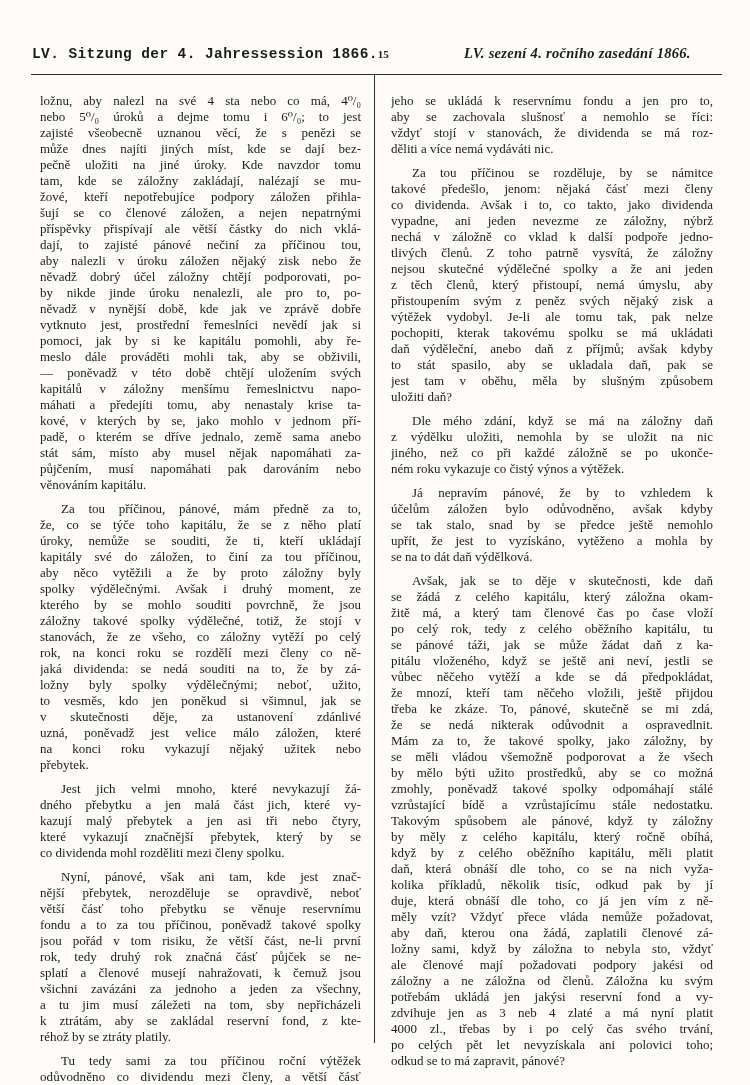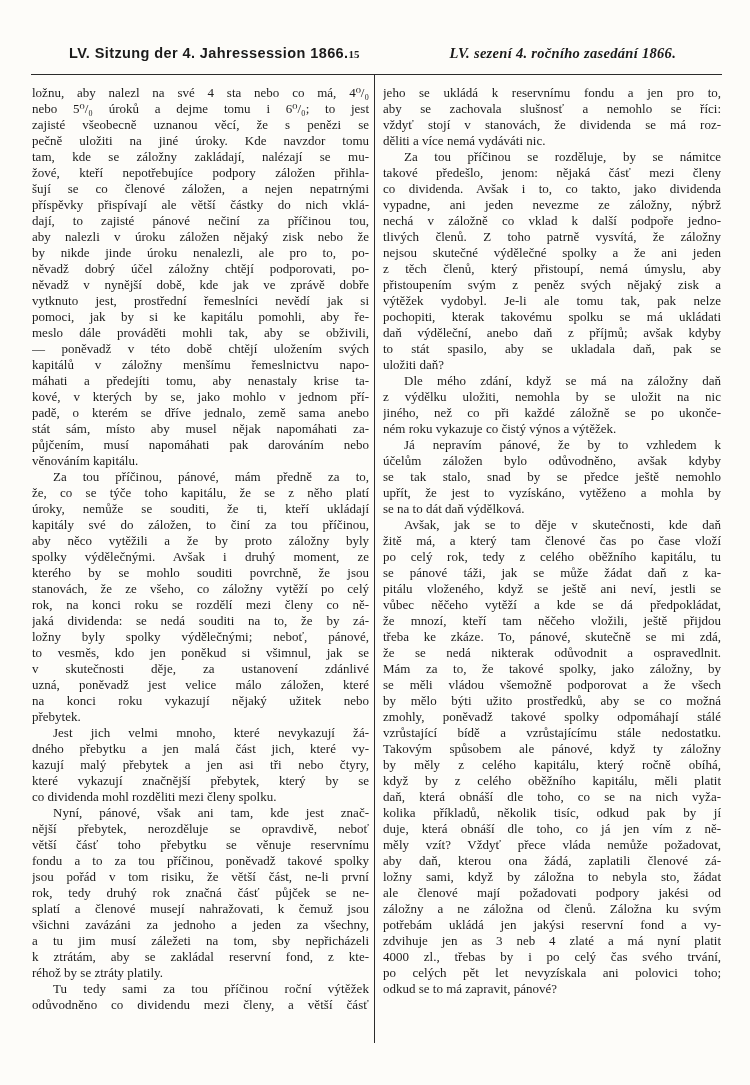--- a/index.html
+++ b/index.html
@@ -23,24 +23,24 @@
     left: 32px;
     right: 29px;
     display: flex;
     align-items: baseline;
     font-weight: bold;
     font-size: 14.5px;
     white-space: nowrap;
   }
   .header-left {
     flex: 1 1 0;
-    text-align: right;
+    text-align: left;
     letter-spacing: 0.4px;
     
-    font-family: Liberation Sans, sans-serif;
+    font-family: Liberation Mono, monospace;
   }
   .header-right {
     flex: 1 1 0;
     text-align: center;
     letter-spacing: 0.3px;
     font-style: italic;
   }
   .page-number {
     width: 56px;
     font-size: 11px;
@@ -60,21 +60,21 @@
     border-left: 1.4px solid #2b2b2b;
   }
   .text-col {
     position: absolute;
     top: 85px;
     font-size: 13px;
     line-height: 16px;
   }
   .col-left  { left: 32px;  width: 337px; }
   .col-right { left: 383px; width: 338px; }
-  .paragraph { margin: 0; }
+  .paragraph { margin: 8px; }
   .paragraph.bold .line { font-weight: normal; letter-spacing: 0.1px; }
   .line {
     height: 16px;
     overflow: hidden;
     text-align: justify;
     text-align-last: justify;
     white-space: normal;
   }
   .line.indent { padding-left: 21px; }
   .line.last { text-align-last: left; }
@@ -91,29 +91,30 @@
   </div>
 
   <div class="header-rule"></div>
   <div class="column-divider"></div>
 
   <div class="text-col col-left">
       <div class="paragraph">
         <div class="line">ložnu, aby nalezl na své 4 sta nebo co má, 4⁰/₀</div>
         <div class="line">nebo 5⁰/₀ úroků a dejme tomu i 6⁰/₀; to jest</div>
         <div class="line">zajisté všeobecně uznanou věcí, že s penězi se</div>
+        <div class="line">může dnes najíti jiných míst, kde se dají bez-</div>
         <div class="line">pečně uložiti na jiné úroky. Kde navzdor tomu</div>
         <div class="line">tam, kde se záložny zakládají, nalézají se mu-</div>
         <div class="line">žové, kteří nepotřebujíce podpory záložen přihla-</div>
         <div class="line">šují se co členové záložen, a nejen nepatrnými</div>
         <div class="line">příspěvky přispívají ale větší částky do nich vklá-</div>
         <div class="line">dají, to zajisté pánové nečiní za příčinou tou,</div>
         <div class="line">aby nalezli v úroku záložen nějaký zisk nebo že</div>
+        <div class="line">něvadž dobrý účel záložny chtějí podporovati, po-</div>
         <div class="line">by nikde jinde úroku nenalezli, ale pro to, po-</div>
-        <div class="line">něvadž dobrý účel záložny chtějí podporovati, po-</div>
         <div class="line">něvadž v nynější době, kde jak ve zprávě dobře</div>
         <div class="line">vytknuto jest, prostřední řemeslníci nevědí jak si</div>
         <div class="line">pomoci, jak by si ke kapitálu pomohli, aby ře-</div>
         <div class="line">meslo dále prováděti mohli tak, aby se obživili,</div>
         <div class="line">— poněvadž v této době chtějí uložením svých</div>
         <div class="line">kapitálů v záložny menšímu řemeslnictvu napo-</div>
         <div class="line">máhati a předejíti tomu, aby nenastaly krise ta-</div>
         <div class="line">kové, v kterých by se, jako mohlo v jednom pří-</div>
         <div class="line">padě, o kterém se dříve jednalo, země sama anebo</div>
         <div class="line">stát sám, místo aby musel nějak napomáhati za-</div>
@@ -121,24 +122,25 @@
         <div class="line last">věnováním kapitálu.</div>
       </div>
       <div class="paragraph">
         <div class="line indent">Za tou příčinou, pánové, mám předně za to,</div>
         <div class="line">že, co se týče toho kapitálu, že se z něho platí</div>
         <div class="line">úroky, nemůže se souditi, že ti, kteří ukládají</div>
         <div class="line">kapitály své do záložen, to činí za tou příčinou,</div>
         <div class="line">aby něco vytěžili a že by proto záložny byly</div>
         <div class="line">spolky výdělečnými. Avšak i druhý moment, ze</div>
         <div class="line">kterého by se mohlo souditi povrchně, že jsou</div>
+        <div class="line">záložny takové spolky výdělečné, totiž, že stojí v</div>
         <div class="line">stanovách, že ze všeho, co záložny vytěží po celý</div>
         <div class="line">rok, na konci roku se rozdělí mezi členy co ně-</div>
         <div class="line">jaká dividenda: se nedá souditi na to, že by zá-</div>
-        <div class="line">ložny byly spolky výdělečnými; neboť, pánové,</div>
+        <div class="line">ložny byly spolky výdělečnými; neboť, užito,</div>
         <div class="line">to vesměs, kdo jen poněkud si všimnul, jak se</div>
         <div class="line">v skutečnosti děje, za ustanovení zdánlivé</div>
         <div class="line">uzná, poněvadž jest velice málo záložen, které</div>
         <div class="line">na konci roku vykazují nějaký užitek nebo</div>
         <div class="line last">přebytek.</div>
       </div>
       <div class="paragraph">
         <div class="line indent">Jest jich velmi mnoho, které nevykazují žá-</div>
         <div class="line">dného přebytku a jen malá část jich, které vy-</div>
         <div class="line">kazují malý přebytek a jen asi tři nebo čtyry,</div>
@@ -178,37 +180,39 @@
         <div class="line">vypadne, ani jeden nevezme ze záložny, nýbrž</div>
         <div class="line">nechá v záložně co vklad k další podpoře jedno-</div>
         <div class="line">tlivých členů. Z toho patrně vysvítá, že záložny</div>
         <div class="line">nejsou skutečné výdělečné spolky a že ani jeden</div>
         <div class="line">z těch členů, který přistoupí, nemá úmyslu, aby</div>
         <div class="line">přistoupením svým z peněz svých nějaký zisk a</div>
         <div class="line">výtěžek vydobyl. Je-li ale tomu tak, pak nelze</div>
         <div class="line">pochopiti, kterak takovému spolku se má ukládati</div>
         <div class="line">daň výděleční, anebo daň z příjmů; avšak kdyby</div>
         <div class="line">to stát spasilo, aby se ukladala daň, pak se</div>
+        <div class="line">jest tam v oběhu, měla by slušným způsobem</div>
         <div class="line last">uložiti daň?</div>
       </div>
       <div class="paragraph">
         <div class="line indent">Dle mého zdání, když se má na záložny daň</div>
         <div class="line">z výdělku uložiti, nemohla by se uložit na nic</div>
         <div class="line">jiného, než co při každé záložně se po ukonče-</div>
         <div class="line last">ném roku vykazuje co čistý výnos a výtěžek.</div>
       </div>
       <div class="paragraph">
         <div class="line indent">Já nepravím pánové, že by to vzhledem k</div>
         <div class="line">účelům záložen bylo odůvodněno, avšak kdyby</div>
         <div class="line">se tak stalo, snad by se předce ještě nemohlo</div>
         <div class="line">upřít, že jest to vyzískáno, vytěženo a mohla by</div>
         <div class="line last">se na to dát daň výdělková.</div>
       </div>
       <div class="paragraph">
         <div class="line indent">Avšak, jak se to děje v skutečnosti, kde daň</div>
+        <div class="line">se žádá z celého kapitálu, který záložna okam-</div>
         <div class="line">žitě má, a který tam členové čas po čase vloží</div>
         <div class="line">po celý rok, tedy z celého oběžního kapitálu, tu</div>
         <div class="line">se pánové táži, jak se může žádat daň z ka-</div>
         <div class="line">pitálu vloženého, když se ještě ani neví, jestli se</div>
         <div class="line">vůbec něčeho vytěží a kde se dá předpokládat,</div>
         <div class="line">že mnozí, kteří tam něčeho vložili, ještě přijdou</div>
         <div class="line">třeba ke zkáze. To, pánové, skutečně se mi zdá,</div>
         <div class="line">že se nedá nikterak odůvodnit a ospravedlnit.</div>
         <div class="line">Mám za to, že takové spolky, jako záložny, by</div>
         <div class="line">se měli vládou všemožně podporovat a že všech</div>
@@ -216,21 +220,21 @@
         <div class="line">zmohly, poněvadž takové spolky odpomáhají stálé</div>
         <div class="line">vzrůstající bídě a vzrůstajícímu stále nedostatku.</div>
         <div class="line">Takovým spůsobem ale pánové, když ty záložny</div>
         <div class="line">by měly z celého kapitálu, který ročně obíhá,</div>
         <div class="line">když by z celého oběžního kapitálu, měli platit</div>
         <div class="line">daň, která obnáší dle toho, co se na nich vyža-</div>
         <div class="line">kolika příkladů, několik tisíc, odkud pak by jí</div>
         <div class="line">duje, která obnáší dle toho, co já jen vím z ně-</div>
         <div class="line">měly vzít? Vždyť přece vláda nemůže požadovat,</div>
         <div class="line">aby daň, kterou ona žádá, zaplatili členové zá-</div>
-        <div class="line">ložny sami, když by záložna to nebyla sto, žádat</div>
+        <div class="line">ložny sami, když by záložna to nebyla sto, vždyť</div>
         <div class="line">ale členové mají požadovati podpory jakési od</div>
         <div class="line">záložny a ne záložna od členů. Záložna ku svým</div>
         <div class="line">potřebám ukládá jen jakýsi reservní fond a vy-</div>
         <div class="line">zdvihuje jen as 3 neb 4 zlaté a má nyní platit</div>
         <div class="line">4000 zl., třebas by i po celý čas svého trvání,</div>
         <div class="line">po celých pět let nevyzískala ani polovici toho;</div>
         <div class="line last">odkud se to má zapravit, pánové?</div>
       </div>
     </div>
 

